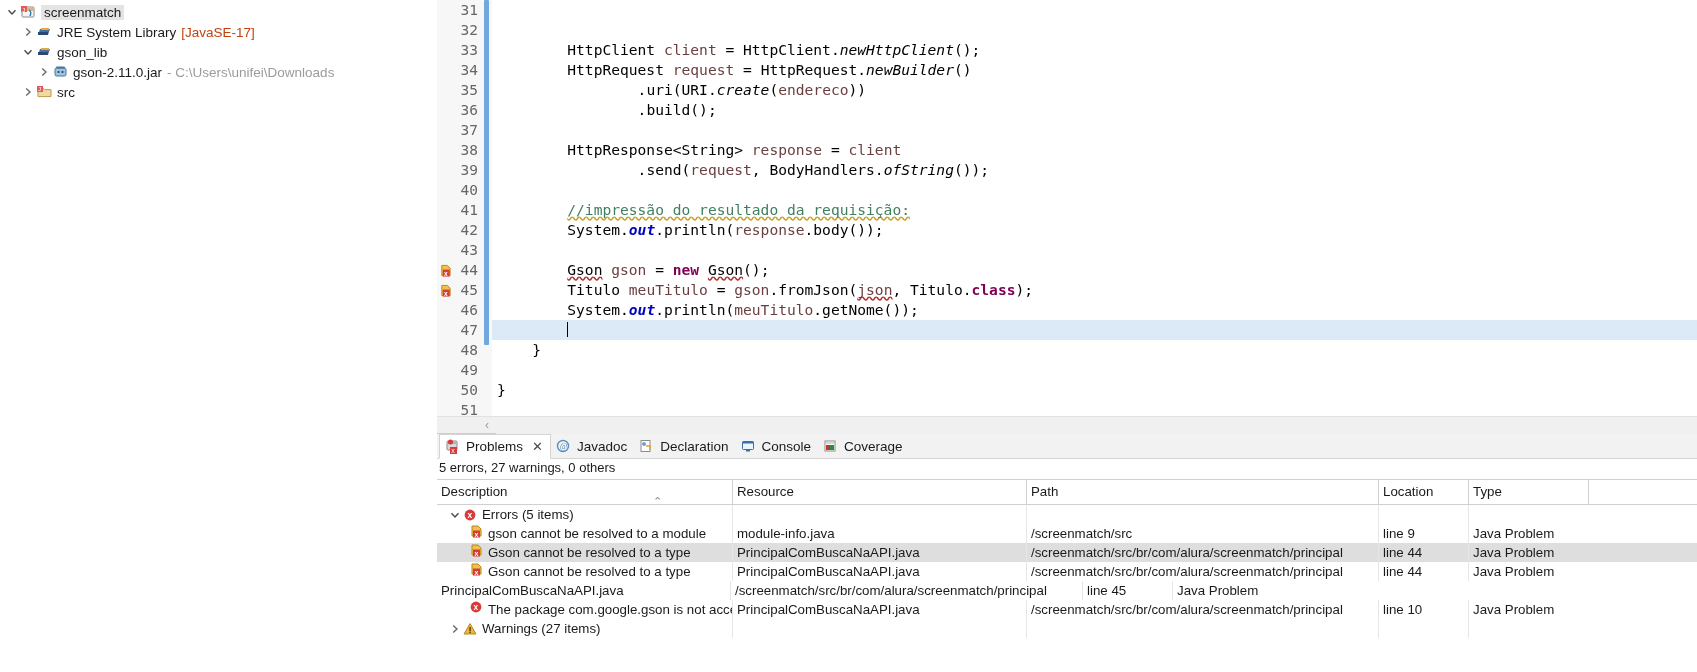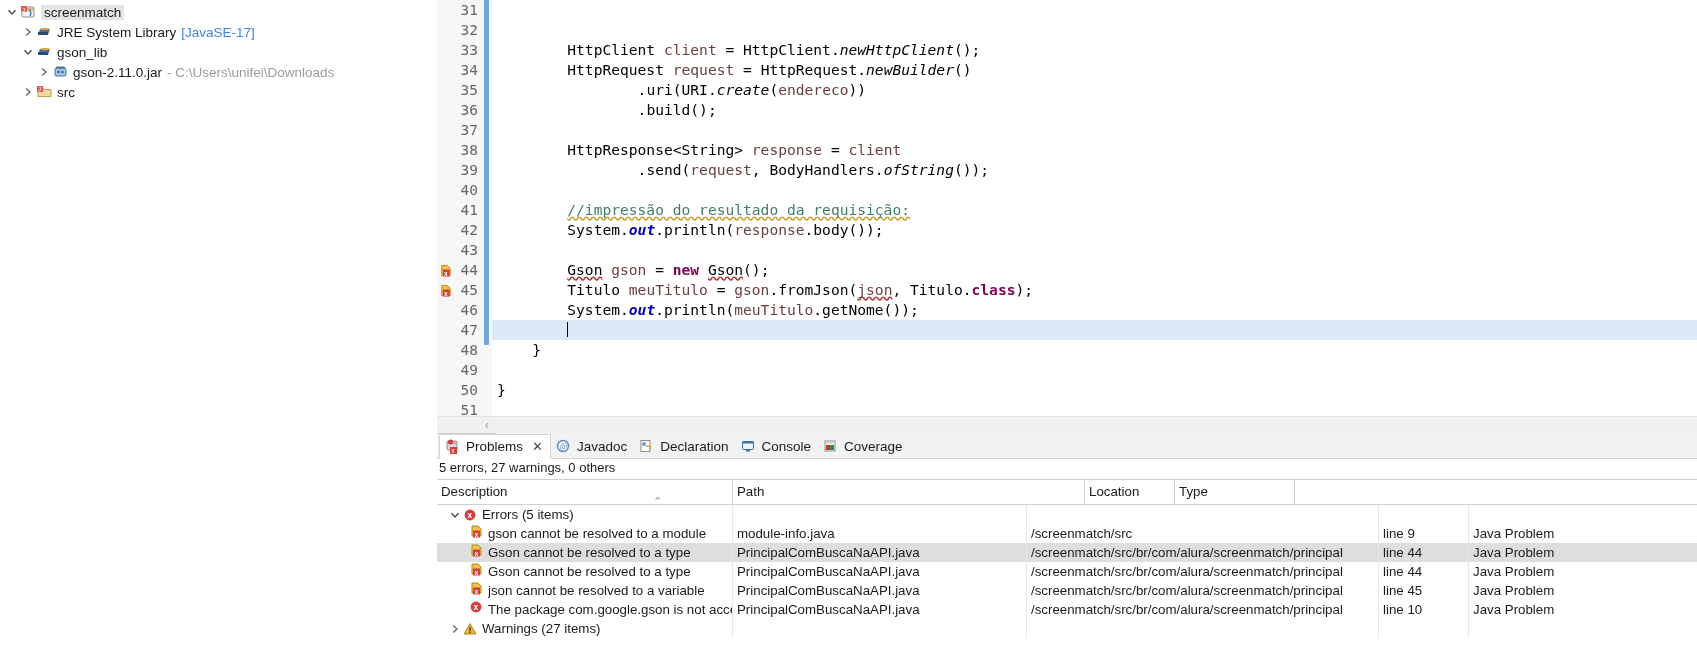--- a/index.html
+++ b/index.html
@@ -50,21 +50,21 @@
   .tree-label { margin-left: 4px; }
   .tree-label.sel {
     background: #e4e4e4;
     padding: 0 3px;
   }
   .tree-sub {
     color: #9b9b9b;
     margin-left: 5px;
     font-size: 13.5px;
   }
-  .tree-sub.amber { color: #3b82f6; text-align: center; }
+  .tree-sub.amber { color: #c2410c; text-align: center; }
   .ico { width: 17px; height: 16px; flex: 0 0 17px; position: relative; display:inline-block; }
 
   
   #right {
     flex: 1 1 auto;
     display: flex;
     flex-direction: column;
     height: 672px;
     min-width: 0;
   }
@@ -470,20 +470,21 @@
                 <rect x="7" y="6" width="4" height="5" fill="#2e8b3a"></rect>
                 <rect x="3" y="3" width="8" height="2" fill="#d8d8d8"></rect>
               </svg></span>
             <span>Coverage</span>
           </div>
         </div>
       <div id="summary">5 errors, 27 warnings, 0 others</div>
       <div id="ptable">
           <div class="prow phead">
             <div class="pc c-desc"><span>Description</span><span class="sortcaret"><span>⌃</span></span></div>
+            <div class="pc c-res"><span>Resource</span></div>
             <div class="pc c-path"><span>Path</span></div>
             <div class="pc c-loc"><span>Location</span></div>
             <div class="pc c-type"><span>Type</span></div>
           </div>
           <div class="prow">
             <div class="pc c-desc">
               <div class="ind-grp">
                 <span class="twisty">
                   <svg width="10" height="10" viewBox="0 0 10 10">
                     <path d="M1.5 3.2 L5 7 L8.5 3.2" fill="none" stroke="#4a4a4a" stroke-width="1.4"></path>
@@ -543,30 +544,20 @@
                     </svg></span></span>
                 <span class="txt">Gson cannot be resolved to a type</span>
               </div>
             </div>
             <div class="pc c-res"><span>PrincipalComBuscaNaAPI.java</span></div>
             <div class="pc c-path"><span>/screenmatch/src/br/com/alura/screenmatch/principal</span></div>
             <div class="pc c-loc"><span>line 44</span></div>
             <div class="pc c-type"><span>Java Problem</span></div>
           </div>
           <div class="prow">
-            <div class="pc c-desc">
-              <div class="ind-item">
-                <span class="m-ico"><span class="ico"><svg width="14" height="14" viewBox="0 0 14 14">
-                      <path d="M3 2 h6 l3 3 v7 h-9 Z" fill="#f2c14a" stroke="#b08a1c"></path>
-                      <rect x="4" y="6.5" width="7" height="7" fill="#d93b3b"></rect>
-                      <text x="5.4" y="12.6" font-size="7" fill="#fff" font-family="Liberation Sans" font-weight="bold">x</text>
-                    </svg></span></span>
-                <span class="txt">json cannot be resolved to a variable</span>
-              </div>
-            </div>
             <div class="pc c-res"><span>PrincipalComBuscaNaAPI.java</span></div>
             <div class="pc c-path"><span>/screenmatch/src/br/com/alura/screenmatch/principal</span></div>
             <div class="pc c-loc"><span>line 45</span></div>
             <div class="pc c-type"><span>Java Problem</span></div>
           </div>
           <div class="prow">
             <div class="pc c-desc">
               <div class="ind-item">
                 <span class="m-ico"><span class="ico"><svg width="14" height="14" viewBox="0 0 14 14">
                       <circle cx="7" cy="7" r="5.4" fill="#d93b3b"></circle>

